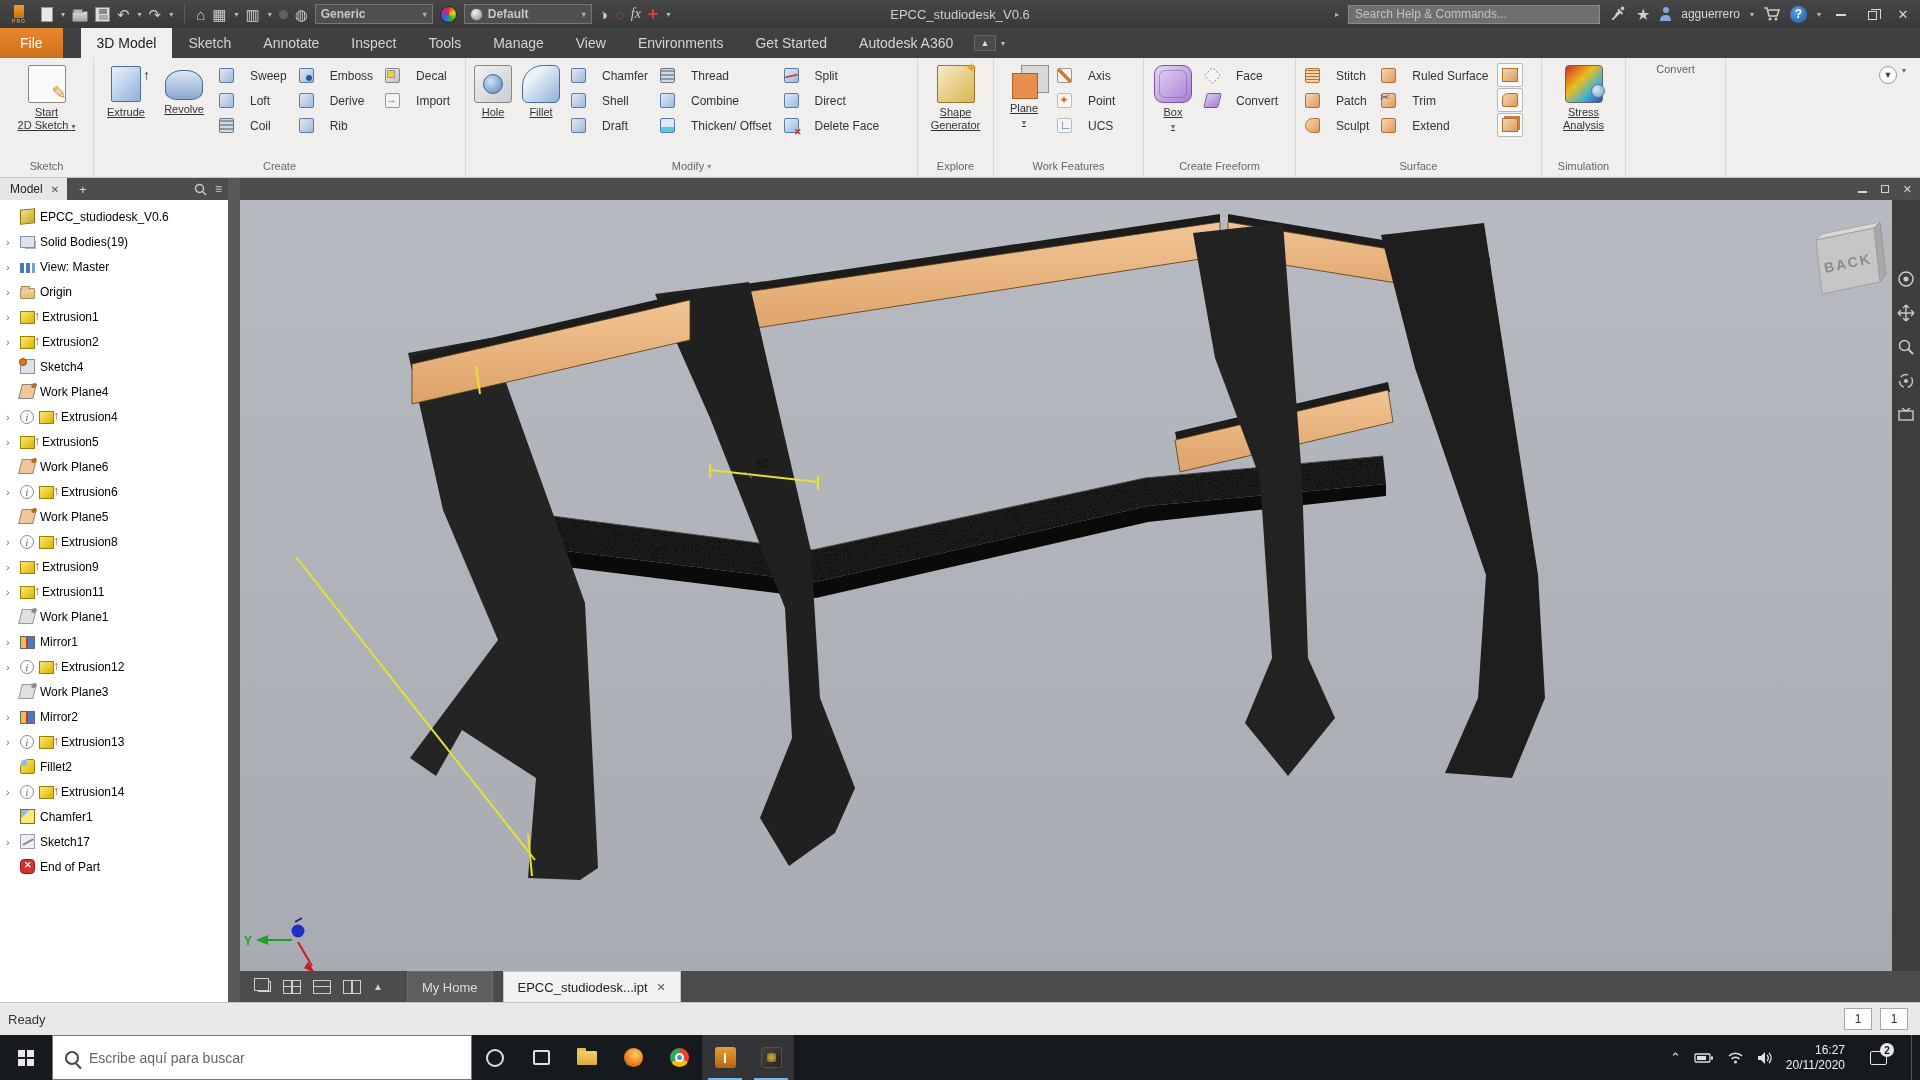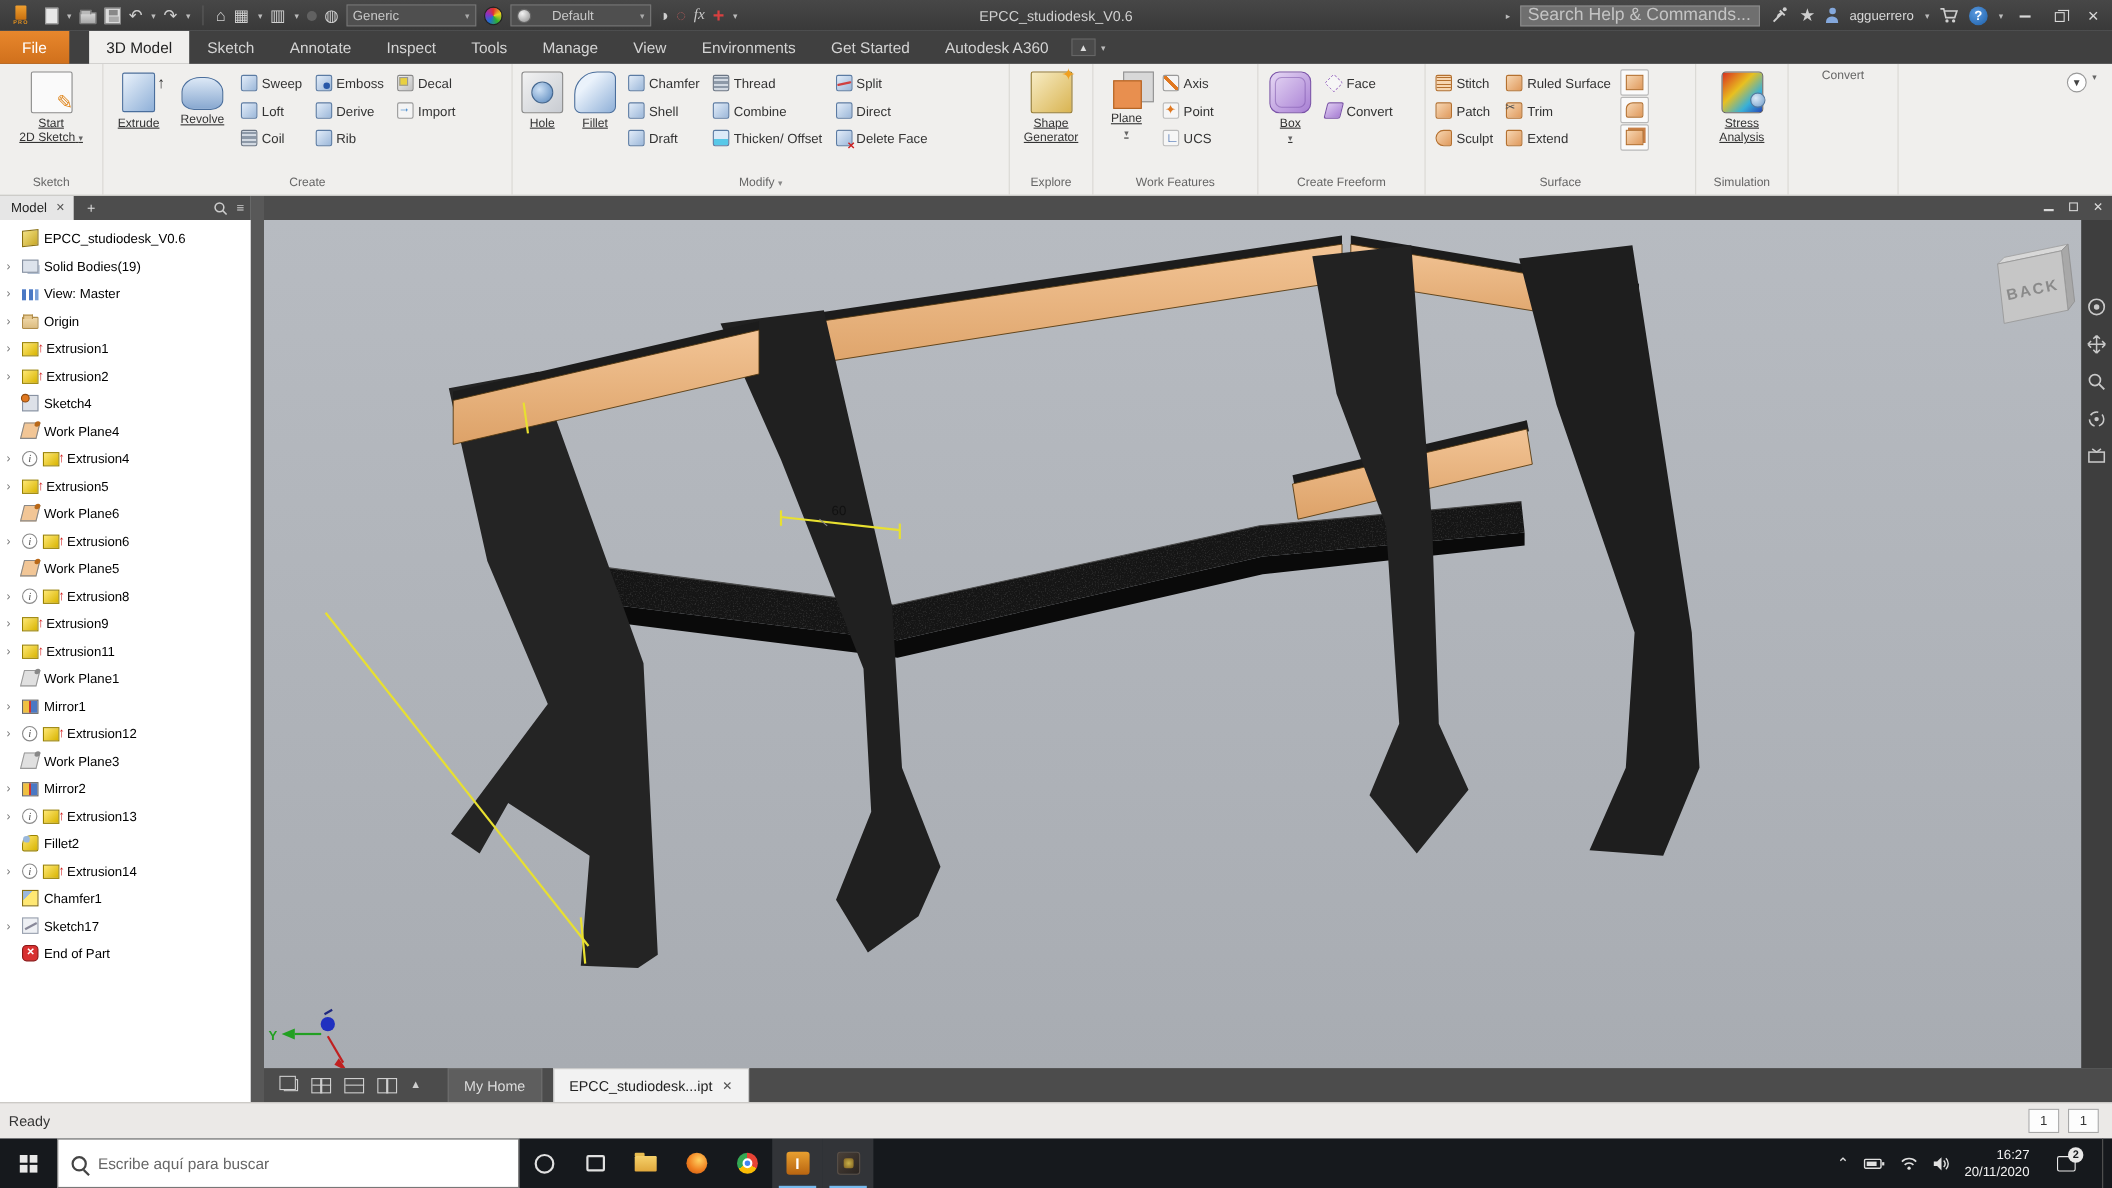--- a/index.html
+++ b/index.html
@@ -15,29 +15,29 @@
   .qi-page { background:#e8e8e8; width:12px; height:15px; border:1px solid #999; }
   .qi-folder { background:linear-gradient(#d8d8d8,#a8a8a8); width:16px; height:11px; margin-top:4px; border:1px solid #777; border-radius:1px; }
   .qi-folder::before { content:""; position:absolute; top:-3px; left:0; width:8px; height:3px; background:#b8b8b8; border:1px solid #777; border-bottom:none; }
   .qi-save { background:#dcdcdc; width:15px; height:15px; border:1px solid #888; }
   .qi-save::before { content:""; position:absolute; top:1px; left:3px; width:8px; height:5px; background:#888; }
   .qi-save::after { content:""; position:absolute; bottom:1px; left:3px; width:9px; height:5px; background:#aaa; }
   .glyph { color:#cfcfcf; font-size:15px; line-height:15px; }
   .dd { font-size:8px; color:#bbb; margin-left:1px; }
   .vsep { width:1px; height:18px; background:#5c5c5c; margin:0 4px; }
   .dimdot { width:9px; height:9px; border-radius:50%; background:#616161; display:inline-block; }
-  .combo { height:20px; background:#4f4f4f; border:1px solid #767676; display:flex; align-items:center; padding:0 5px; gap:19px; color:#c8c8c8; font-size:12px; }
+  .combo { height:20px; background:#4f4f4f; border:1px solid #767676; display:flex; align-items:center; padding:0 5px; gap:5px; color:#c8c8c8; font-size:12px;font-weight:bold; }
   .combo .caret { font-size:8px; color:#aaa; margin-left:auto; }
   .colorwheel { width:17px; height:17px; border-radius:50%; background:conic-gradient(#e03030,#e8d020,#30b030,#2070d0,#9030c0,#e03030); border:1px solid #222; }
   .sphere { width:13px; height:13px; border-radius:50%; background:radial-gradient(circle at 35% 30%,#f2f2f2,#8c8c8c); border:1px solid #666; }
   .fx { font-style:italic; font-family:"Liberation Serif",serif; color:#c8c8c8; font-size:14px; }
   .redplus { color:#d84040; font-size:18px; font-weight:bold; line-height:14px; }
   .tb-title { position:absolute; left:0; right:0; text-align:center; color:#cfcfcf; font-size:13px; pointer-events:none; }
   .tb-right { margin-left:auto; display:flex; align-items:center; gap:9px; padding-right:6px; position:relative; z-index:2; }
-  .searchhelp { width:218px; height:19px; background:#6f6f6f; border:1px solid #8a8a8a; color:#e0e0e0; font-size:16px; padding:0 6px; }
+  .searchhelp { width:252px; height:19px; background:#6f6f6f; border:1px solid #8a8a8a; color:#e0e0e0; font-size:12px; padding:0 6px; }
   .searchhelp::placeholder { color:#c4c4c4; }
   .person { width:13px; height:14px; position:relative; }
   .person::before { content:""; position:absolute; top:0; left:3.5px; width:6px; height:6px; border-radius:50%; background:#84a8dc; }
   .person::after { content:""; position:absolute; bottom:0; left:1px; width:11px; height:6px; border-radius:5px 5px 0 0; background:#84a8dc; }
   .helpq { width:17px; height:17px; border-radius:50%; background:radial-gradient(circle at 40% 35%,#5a9ae0,#1c5fa8); color:#fff; font-weight:bold; font-size:12px; display:flex; align-items:center; justify-content:center; }
   .winbtn { width:22px; text-align:center; color:#d8d8d8; font-size:13px; }
   .minbar { display:inline-block; width:10px; height:2px; background:#d8d8d8; vertical-align:middle; }
   .restorebox { display:inline-block; width:9px; height:9px; border:1px solid #d8d8d8; position:relative; vertical-align:middle; }
   .restorebox::before { content:""; position:absolute; top:-3px; left:2px; width:9px; height:9px; border:1px solid #d8d8d8; border-bottom:none; border-left:none; }
 
@@ -71,21 +71,21 @@
   .li-shapegen::after { content:"✦"; position:absolute; right:-4px; top:-7px; color:#f0a020; font-size:15px; }
   .li-plane { background:#e88f4f; border:1px solid #b06020; width:26px; height:26px; margin:8px 0 0 2px; }
   .li-plane::before { content:""; position:absolute; left:8px; top:-9px; width:26px; height:26px; background:#d8d8d8; border:1px solid #909090; z-index:-1; }
   .li-box { background:linear-gradient(135deg,#e6d8f4,#a87fd4); border:1px solid #7a52a8; border-radius:9px; }
   .li-box::after { content:""; position:absolute; inset:4px; border:1px solid rgba(122,82,168,.5); border-radius:6px; }
   .li-stress { background:linear-gradient(135deg,#d83020,#e8c020 40%,#38b0d8 72%,#2848b8); border-radius:4px; border:1px solid #666; }
   .li-stress::after { content:""; position:absolute; right:-3px; bottom:4px; width:12px; height:12px; border-radius:50%; background:radial-gradient(circle at 35% 35%,#dceaf8,#6f9cc8); border:1px solid #55779c; }
   .li-sheetmetal { background:linear-gradient(135deg,#e4eef9,#94b8dc); border:1px solid #5a7ca2; transform:skewX(-10deg); width:32px; height:30px; margin-top:4px; border-radius:2px 10px 2px 2px; }
   .li-sheetmetal::after { content:"➜"; position:absolute; right:-8px; bottom:-6px; color:#8040b0; font-size:13px; transform:skewX(10deg); }
   .smallcol { display:flex; flex-direction:column; }
-  .sbtn { display:flex; align-items:center; height:25px; gap:4px; padding:0 5px; }
+  .sbtn { display:flex; align-items:center; height:25px; gap:16px; padding:0 5px; }
   .slabel { font-size:12px; color:#333; white-space:nowrap; }
   .sarr { font-size:8px; color:#666; }
   .sicon { width:15px; height:15px; flex:0 0 15px; position:relative; background:linear-gradient(135deg,#e2ecf8,#9cb8da); border:1px solid #5b7ba3; border-radius:2px; }
   .ic-coil,.ic-thread { background:repeating-linear-gradient(0deg,#d2d9e2 0 2px,#8d99a8 2px 4px); border-color:#6b7685; }
   .ic-decal { background:linear-gradient(135deg,#f0f0f0,#c0c0c0); border-color:#888; }
   .ic-decal::before { content:""; position:absolute; left:1px; top:1px; width:6px; height:6px; background:#e8d040; border:1px solid #999; }
   .ic-import { background:#f4f4f4; border-color:#999; }
   .ic-import::before { content:"→"; position:absolute; left:0px; top:-1px; color:#2878c8; font-size:11px; font-weight:bold; }
   .ic-emboss::before { content:""; position:absolute; right:1px; bottom:1px; width:6px; height:6px; background:#2858a8; border-radius:50%; }
   .ic-split::before { content:""; position:absolute; left:0; top:6px; width:13px; height:2px; background:#d04040; border-radius:2px; transform:rotate(-12deg); }

